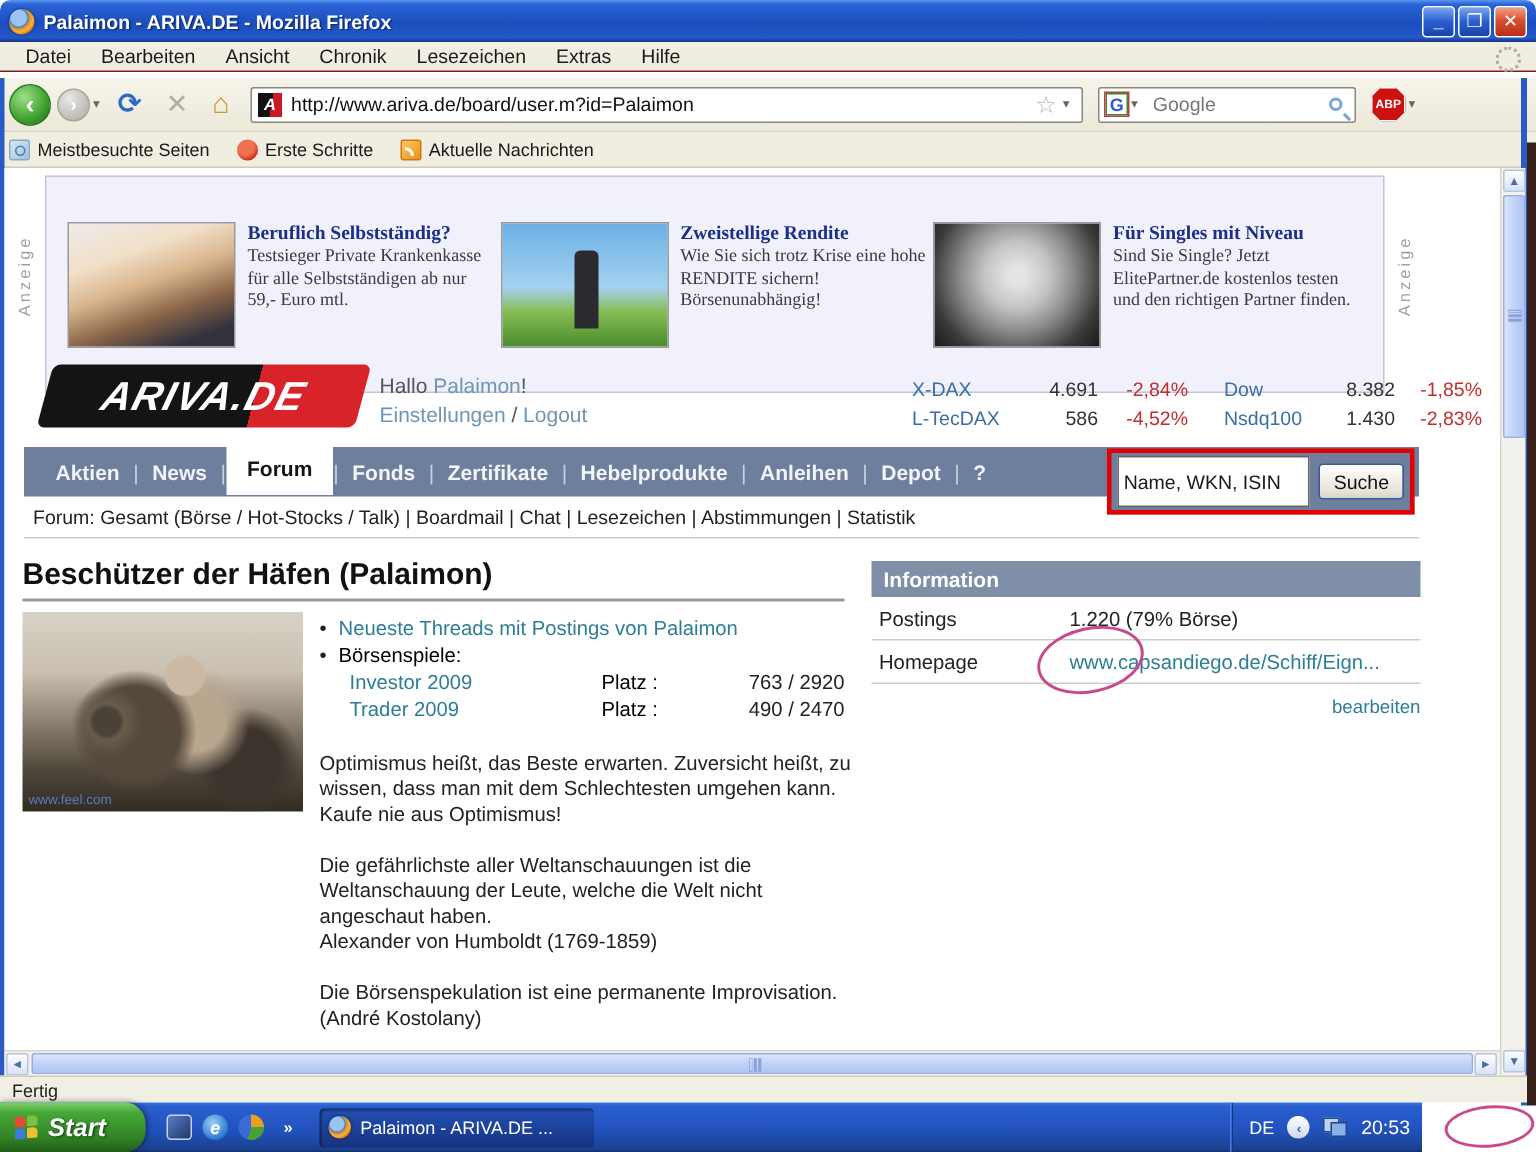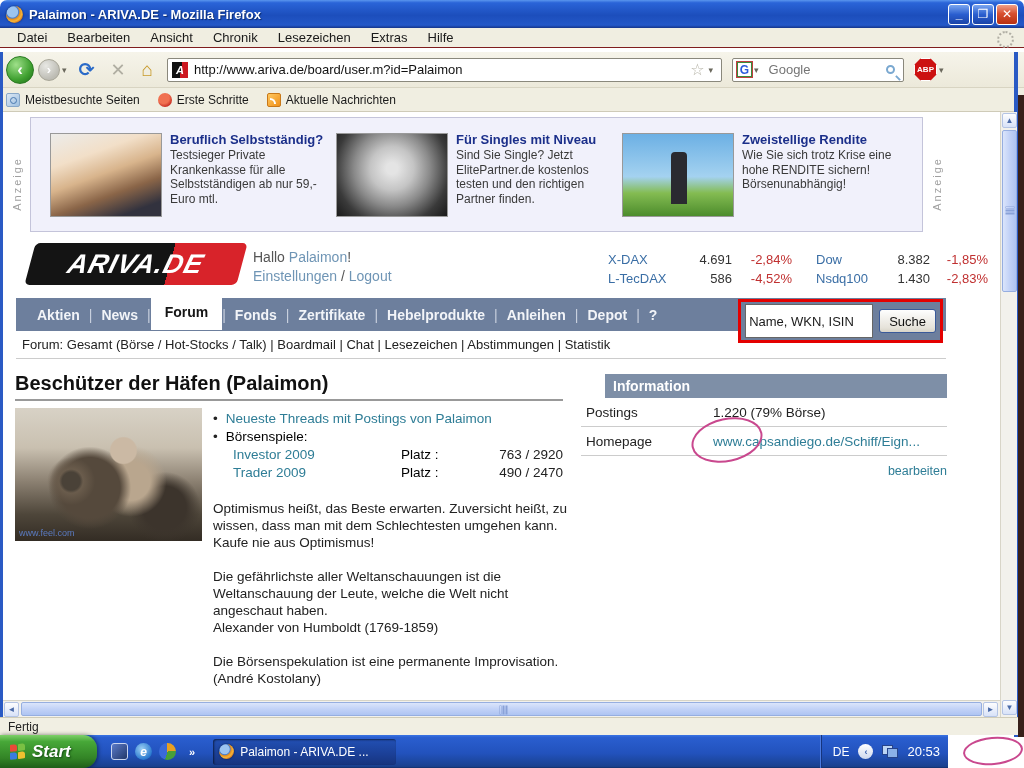--- a/index.html
+++ b/index.html
@@ -74,22 +74,22 @@
 
   
   .win-body { position:absolute; left:0; top:52px; width:1018px; height:685px;
     border-left:3px solid #2a5ac4; border-right:4px solid #2a5ac4; }
   .desktop-strip { position:absolute; left:1018px; top:95px; width:6px; height:642px; background:#38201a; }
 
   
   .page { position:absolute; left:3px; top:112px; width:997px; height:588px; background:#fff; overflow:hidden; }
   .anzeige { position:absolute; color:#a0a0a0; font-size:11px; letter-spacing:2px;
     writing-mode:vertical-rl; transform:rotate(180deg); }
-  .ad-box { position:absolute; left:27px; top:5px; width:893px; height:115px; background:#f1f1fb;
-    border:1px solid #c4c4da; display:flex; align-items:center; justify-content:flex-end; padding:0 14px; }
+  .ad-box { position:absolute; left:27px; top:5px; width:893px; height:145px; background:#f1f1fb;
+    border:1px solid #c4c4da; display:flex; align-items:center; justify-content:space-between; padding:0 14px;font-family:Liberation Serif, serif; }
   .ad { display:flex; gap:8px; width:286px; }
   .ad-img { width:112px; height:84px; border:1px solid #999; flex:none; }
   .ad-img.man { background:linear-gradient(160deg,#ececea 0%,#f2dfc8 28%,#d8b48c 48%,#8a6548 68%,#32323e 88%); }
   .ad-img.kid { background:linear-gradient(180deg,#6cb0e4 0%,#a4d2f0 52%,#84bc52 72%,#4c8c2c 100%); position:relative; }
   .ad-img.kid::after { content:""; position:absolute; left:48px; top:18px; width:16px; height:52px; background:#2a2a30; border-radius:4px 4px 0 0; }
   .ad-img.woman { background:radial-gradient(circle at 50% 42%,#e4e4e4 8%,#c4c4c4 30%,#8a8a8a 52%,#3a3a3a 78%,#1a1a1a 100%); }
   .ad-txt { font-size:12px; line-height:14.5px; color:#3a3a3a; }
   .ad-title { font-size:13px; font-weight:bold; color:#1b2f8a; display:block; margin-bottom:1px; }
 
   
@@ -138,21 +138,21 @@
   .p-list .bullet::before { content:"•"; margin-right:8px; color:#222; }
   .p-list a { color:#2e7d96; text-decoration:none; }
   .game-row { display:grid; grid-template-columns:168px 62px 100px; margin-left:20px; }
   .game-row .rank { text-align:right; color:#222; }
   .quotes { position:absolute; left:210px; top:388px; width:356px; font-size:13.5px; line-height:17px; color:#222; }
   .quotes p { margin-bottom:17px; }
 
   
   .info { position:absolute; left:578px; top:262px; width:366px; font-size:13.5px; }
   .info-head { height:24px; background:#7e8fa7; color:#fff; font-weight:bold; font-size:14px;
-    display:flex; align-items:center; padding-left:8px;margin-left:24px; }
+    display:flex; align-items:center; padding-left:8px; }
   .info-row { height:29px; border-bottom:1px solid #ccc; display:flex; align-items:center; }
   .info-label { width:132px; padding-left:5px; color:#222; flex:none; }
   .info-val { color:#222; }
   .info-val a { color:#2e7d96; text-decoration:none; }
   .star-green { color:#2fa03a; font-size:14px; margin-left:4px; }
   .info-edit { text-align:right; padding-top:7px; }
   .info-edit a { color:#2e7d96; font-size:12.5px; text-decoration:none; }
 
   
   .pink-ellipse { position:absolute; border:2px solid #c9488e; border-radius:50%; }
@@ -282,31 +282,31 @@
 
     <div class="ad-box">
       <div class="ad">
         <div class="ad-img man"></div>
         <div class="ad-txt">
           <span class="ad-title">Beruflich Selbstständig?</span>
           <span>Testsieger Private Krankenkasse für alle Selbstständigen ab nur 59,- Euro mtl.</span>
         </div>
       </div>
       <div class="ad">
+        <div class="ad-img kid"></div>
+        <div class="ad-txt">
+          <span class="ad-title">Zweistellige Rendite</span>
+          <span>Wie Sie sich trotz Krise eine hohe RENDITE sichern! Börsenunabhängig!</span>
+        </div>
+      </div>
+      <div class="ad">
         <div class="ad-img woman"></div>
         <div class="ad-txt">
           <span class="ad-title">Für Singles mit Niveau</span>
           <span>Sind Sie Single? Jetzt ElitePartner.de kostenlos testen und den richtigen Partner finden.</span>
-        </div>
-      </div>
-      <div class="ad">
-        <div class="ad-img kid"></div>
-        <div class="ad-txt">
-          <span class="ad-title">Zweistellige Rendite</span>
-          <span>Wie Sie sich trotz Krise eine hohe RENDITE sichern! Börsenunabhängig!</span>
         </div>
       </div>
     </div>
 
     <div class="logo">
         <span>ARIVA.DE</span>
       </div>
 
     <div class="greeting">
       <div>

